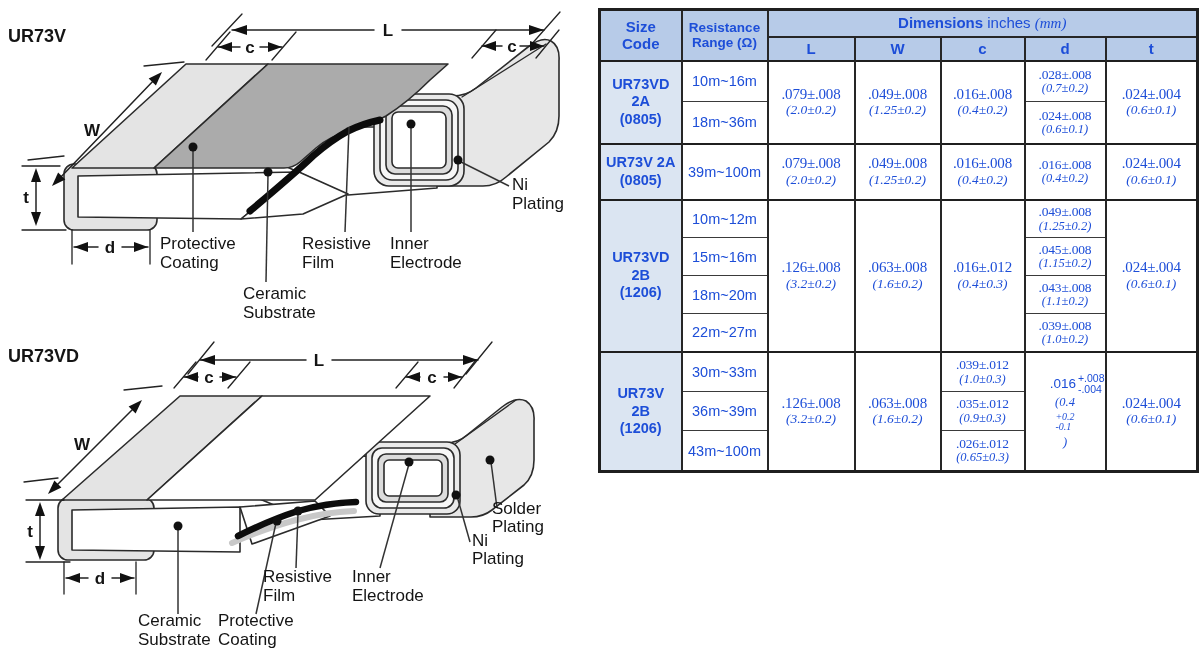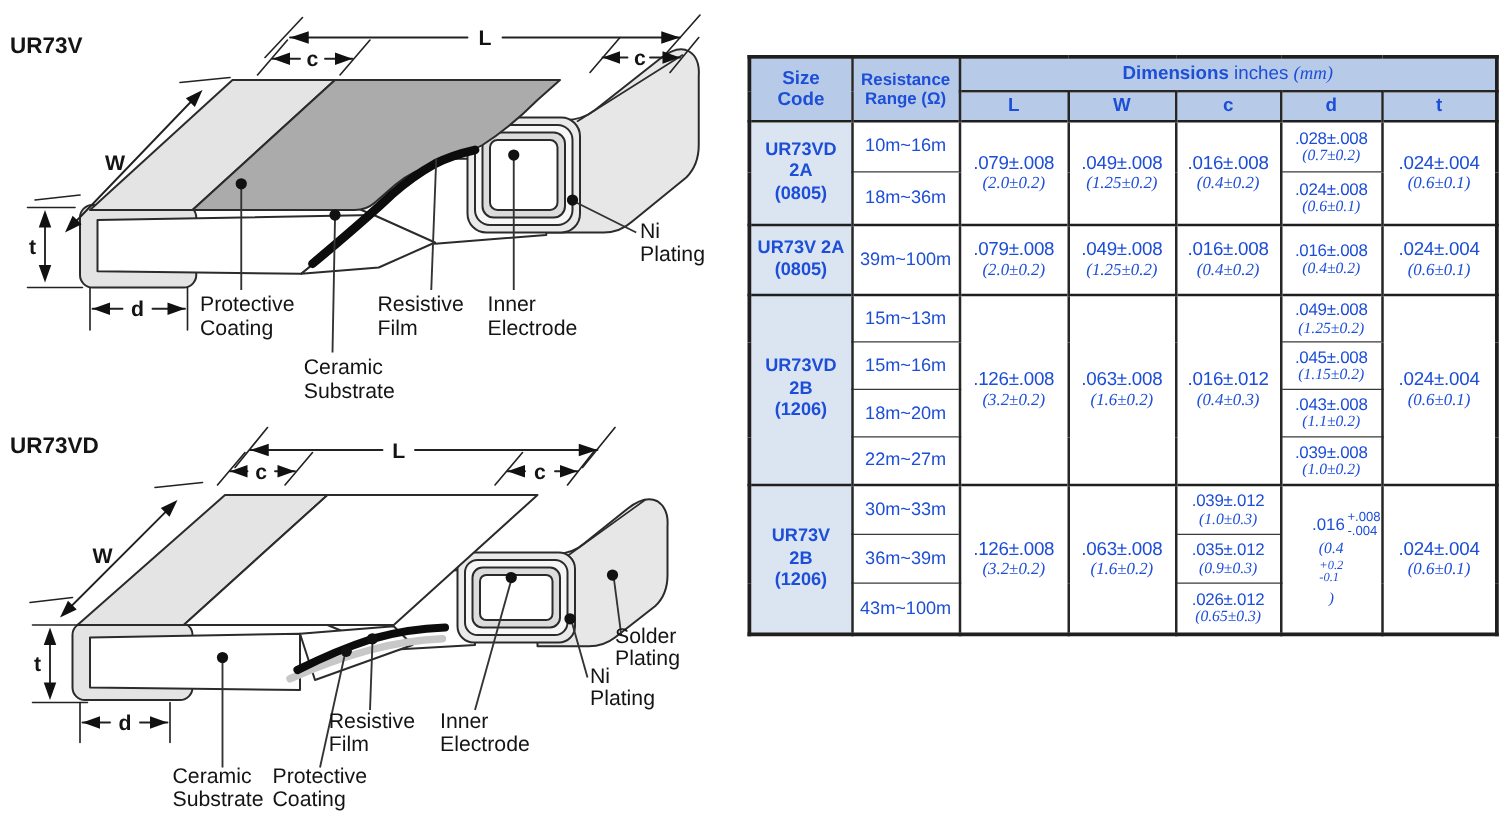--- a/index.html
+++ b/index.html
@@ -8,33 +8,33 @@
   .fig{position:absolute;left:0;}
   #fig1{top:0;}
   #fig2{top:330px;}
   svg text{font-family:"Liberation Sans",sans-serif;fill:#141414;}
   .lbl{font-size:17px;}
   .dim{font-size:17px;font-weight:bold;}
   .ttl{font-size:18px;font-weight:bold;}
 
   
   table.dims{position:absolute;left:598px;top:8px;border-collapse:collapse;table-layout:fixed;
-             border:3px solid #1f1f1f;margin-top:36px;}
+             border:3px solid #1f1f1f;}
   table.dims td,table.dims th{border-left:2px solid #262626;border-right:2px solid #262626;
              border-top:1px solid #3a3a3a;border-bottom:0;
              padding:0;text-align:center;vertical-align:middle;overflow:hidden;}
   tr.gstart>td{border-top:2.5px solid #1f1f1f;}
   thead tr.h2 th{border-top:2px solid #262626;}
   thead th{background:#b7cbe8;font-size:15px;font-weight:bold;line-height:1.15;}
   thead .mmhdr{font-style:italic;font-weight:normal;font-family:"Liberation Serif",serif;}
   thead .inhdr{font-weight:normal;}
   td.code{background:#dbe5f2;font-size:14.5px;font-weight:bold;line-height:1.2;}
   td.range{font-size:14.5px;background:#fff;}
   td.val{background:#fff;}
-  td.val .in{display:block;font-size:15px;letter-spacing:-0.2px;line-height:1.15;}
+  td.val .in{display:block;font-size:15px;letter-spacing:-0.2px;line-height:1.15;font-family:Liberation Serif, serif;}
   td.val .mm{display:block;font-size:13.5px;font-style:italic;line-height:1.1;
              font-family:"Liberation Serif",serif;}
   td.sm .in{font-size:13.5px;}
   td.sm .mm{font-size:12.5px;}
   .tolrow{display:flex;align-items:center;justify-content:flex-end;gap:2px;font-size:13.5px;}
   .stack{display:inline-flex;flex-direction:column;font-size:10.5px;line-height:1.05;text-align:left;}
   .stack.it{font-style:italic;font-family:"Liberation Serif",serif;font-size:10px;}
   .mmrow{font-style:italic;font-family:"Liberation Serif",serif;font-size:12.5px;flex-direction:column;}
 </style>
 </head>
@@ -316,21 +316,21 @@
             <span class="mm">(0.6±0.1)</span>
           </td>
       </tr>
 
       <tr class="gstart" style="height:38px">
         <td class="code" rowspan="4">
           <div>UR73VD</div>
             <div>2B</div>
             <div>(1206)</div>
         </td>
-        <td class="range">15m~13m</td>
+        <td class="range">10m~12m</td>
         <td class="val" rowspan="4">
             <span class="in">.126±.008</span>
             <span class="mm">(3.2±0.2)</span>
           </td>
         <td class="val" rowspan="4">
             <span class="in">.063±.008</span>
             <span class="mm">(1.6±0.2)</span>
           </td>
         <td class="val" rowspan="4">
             <span class="in">.016±.012</span>

